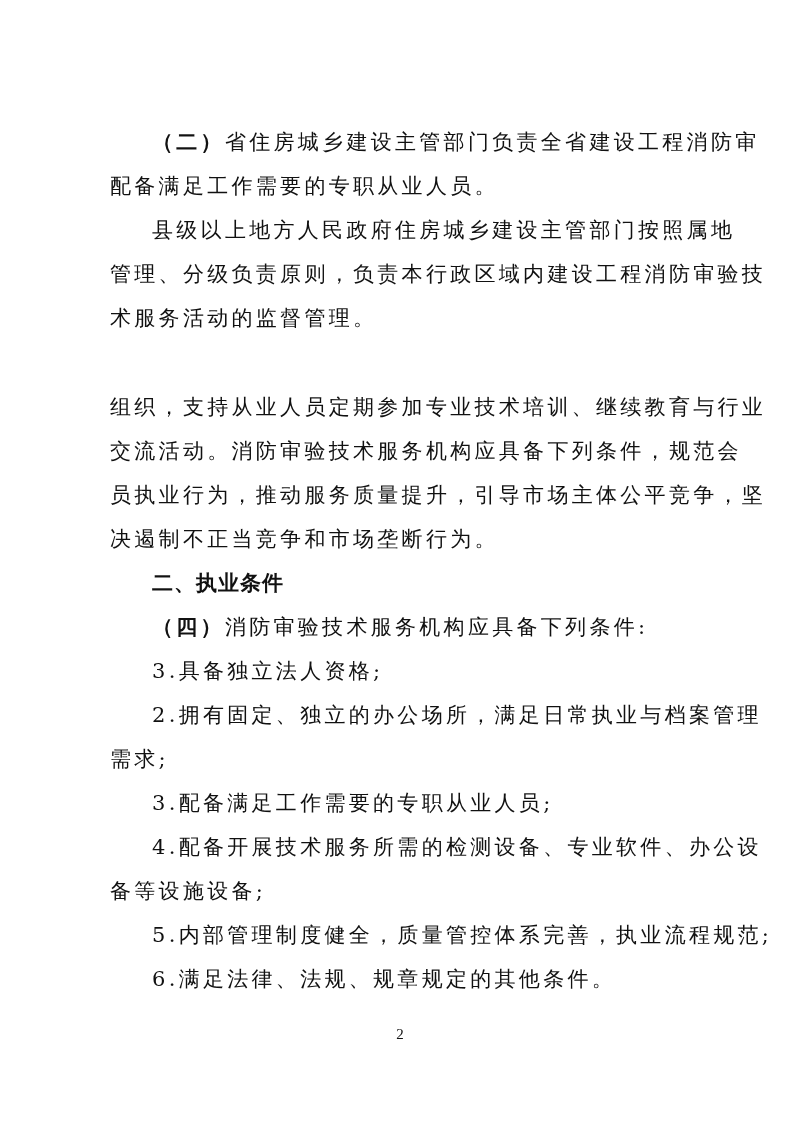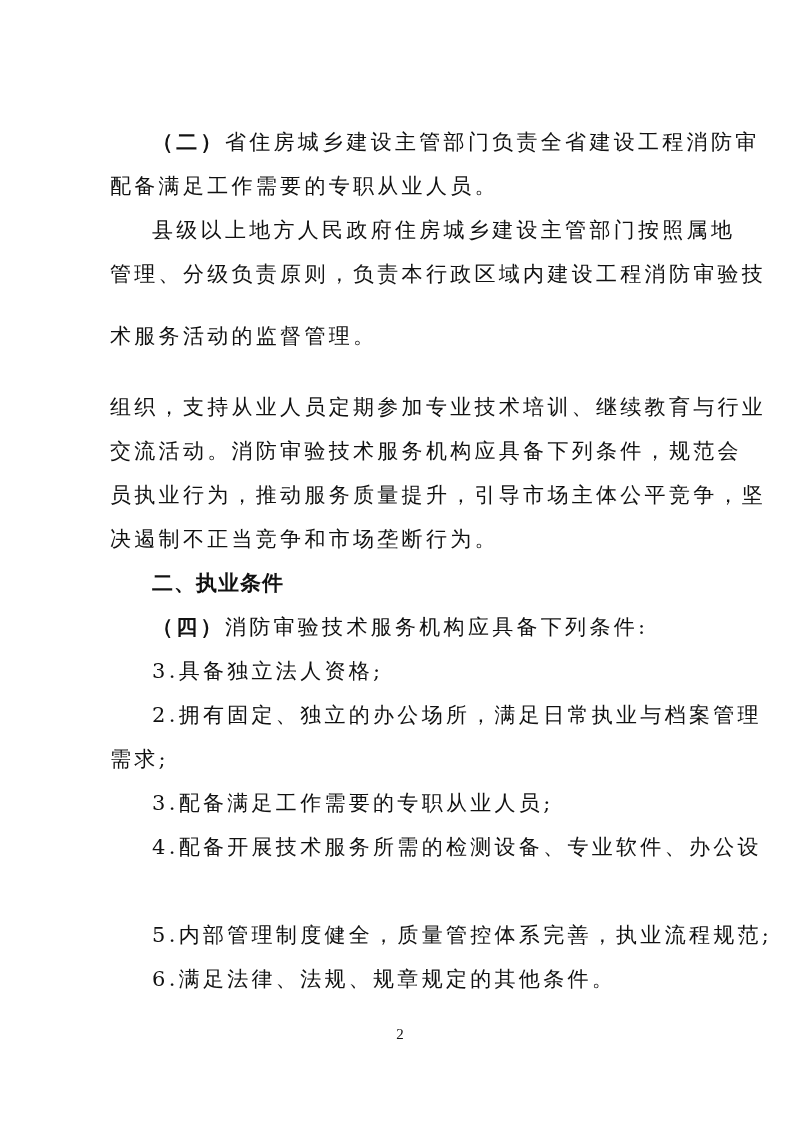--- a/index.html
+++ b/index.html
@@ -51,40 +51,41 @@
 
 <div class="page">
 
   <div class="line indent" style="top:128px">
     <span class="bold">（二）</span><span>省住房城乡建设主管部门负责全省建设工程消防审</span>
   </div>
   <div class="line" style="top:172px">配备满足工作需要的专职从业人员。</div>
 
   <div class="line indent" style="top:216px">县级以上地方人民政府住房城乡建设主管部门按照属地</div>
   <div class="line" style="top:260px">管理、分级负责原则，负责本行政区域内建设工程消防审验技</div>
-  <div class="line" style="top:322px">术服务活动的监督管理。</div>
+  <div class="line" style="top:304px">术服务活动的监督管理。</div>
 
   <div class="line" style="top:393px">组织，支持从业人员定期参加专业技术培训、继续教育与行业</div>
   <div class="line" style="top:437px">交流活动。消防审验技术服务机构应具备下列条件，规范会</div>
   <div class="line" style="top:481px">员执业行为，推动服务质量提升，引导市场主体公平竞争，坚</div>
   <div class="line" style="top:525px">决遏制不正当竞争和市场垄断行为。</div>
 
   <div class="line indent heading" style="top:569px">二、执业条件</div>
 
   <div class="line indent" style="top:613px">
     <span class="bold">（四）</span><span>消防审验技术服务机构应具备下列条件:</span>
   </div>
 
   <div class="line indent" style="top:657px">3.具备独立法人资格;</div>
 
   <div class="line indent" style="top:701px">2.拥有固定、独立的办公场所，满足日常执业与档案管理</div>
   <div class="line" style="top:745px">需求;</div>
 
   <div class="line indent" style="top:789px">3.配备满足工作需要的专职从业人员;</div>
 
   <div class="line indent" style="top:833px">4.配备开展技术服务所需的检测设备、专业软件、办公设</div>
+  <div class="line" style="top:877px">备等设施设备;</div>
 
   <div class="line indent" style="top:921px">5.内部管理制度健全，质量管控体系完善，执业流程规范;</div>
 
   <div class="line indent" style="top:965px">6.满足法律、法规、规章规定的其他条件。</div>
 
   <div class="page-number">2</div>
 </div>
 
 </body></html>

